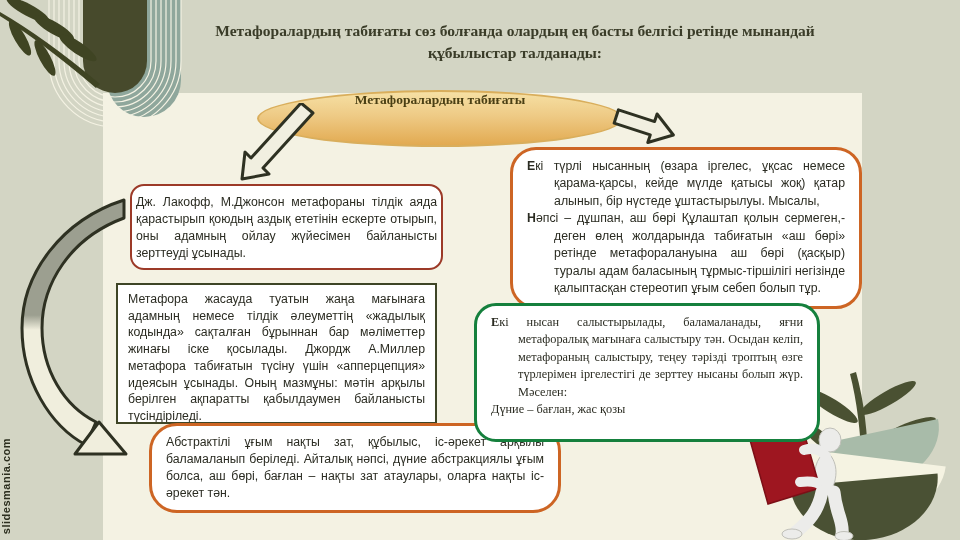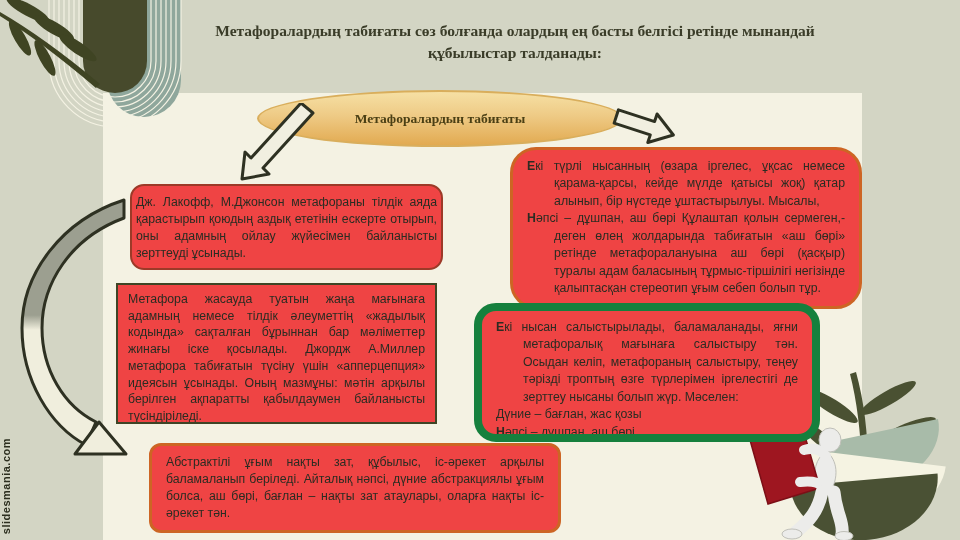--- a/index.html
+++ b/index.html
@@ -17,50 +17,50 @@
     position:absolute;left:215px;top:20px;width:600px;
     text-align:center;
     font-family:"Liberation Serif", serif;
     font-weight:bold;font-size:15.5px;line-height:1.45;color:#3a3c28;
   }
   .ellipse{
     position:absolute;left:257px;top:90px;width:366px;height:57px;
     border-radius:50%;
     background:linear-gradient(180deg,#f6e0a4 0%,#eeca85 45%,#e2aa51 100%);
     border:2px solid #d9ae5c;
-    display:flex;align-items:center;justify-content:center;
+    display:flex;justify-content:center;
     font-family:"Liberation Serif", serif;
     font-weight:bold;font-size:13.5px;color:#4a3f14;
     box-sizing:border-box;z-index:5;
   }
   .tbox{
-    position:absolute;box-sizing:border-box;background:#ef4444;
+    position:absolute;box-sizing:border-box;background:#ffffff;
     font-size:12.3px;line-height:1.38;text-align:justify;overflow:hidden;
   }
   .box-lakoff{
     left:130px;top:184px;width:313px;height:86px;
     border:2.5px solid #9c3a28;border-radius:14px;padding:8px 4px;z-index:4;
   }
   .box-memory{
     left:116px;top:283px;width:321px;height:141px;
     border:2px solid #3e4526;padding:6px 10px;line-height:1.36;z-index:4;
   }
   .box-abstract{
-    left:149px;top:443px;width:412px;height:90px;
-    border:3px solid #cd6524;border-radius:12px;padding:8px 14px;z-index:4;
+    left:149px;top:423px;width:412px;height:90px;
+    border:3px solid #cd6524;border-radius:28px;padding:8px 14px;z-index:4;
   }
   .box-two{
     left:510px;top:147px;width:352px;height:162px;
     border:3px solid #cd6524;border-radius:26px;padding:8px 14px;
     line-height:1.42;z-index:3;
   }
   .box-comp{
     left:474px;top:303px;width:346px;height:139px;
-    border:8px solid #15803d;border-radius:22px;padding:8px 14px;
-    line-height:1.42;z-index:6;
+    border:3px solid #15803d;border-radius:22px;padding:8px 14px;
+    line-height:1.42;z-index:6;font-family:Liberation Serif, serif;
   }
   .hang{margin:0;padding-left:2.2em;text-indent:-2.2em;}
   .lead{font-weight:bold;}
   .center-line{margin:0;}
   .watermark{
     position:absolute;left:0px;bottom:6px;
     writing-mode:vertical-rl;transform:rotate(180deg);
     font-size:11px;font-weight:bold;color:#2d2f1f;letter-spacing:0.5px;
   }
   .arch-dark{
@@ -146,21 +146,20 @@
   </div>
 
   <div class="tbox box-two">
     <p class="hang"><span class="lead">Е</span><span>кі түрлі нысанның (өзара іргелес, ұқсас немесе қарама-қарсы, кейде мүлде қатысы жоқ) қатар алынып, бір нүстеде ұштастырылуы. Мысалы,</span></p>
     <p class="hang"><span class="lead">Н</span><span>әпсі – дұшпан, аш бөрі Құлаштап қолын сермеген,- деген өлең жолдарында табиғатын «аш бөрі» ретінде метафоралануына аш бөрі (қасқыр) туралы адам баласының тұрмыс-тіршілігі негізінде қалыптасқан стереотип ұғым себеп болып тұр.</span></p>
   </div>
 
   <div class="tbox box-comp">
     <p class="hang"><span class="lead">Е</span><span>кі нысан салыстырылады, баламаланады, яғни метафоралық мағынаға салыстыру тән. Осыдан келіп, метафораның салыстыру, теңеу тәрізді троптың өзге түрлерімен іргелестігі де зерттеу нысаны болып жүр. Мәселен:</span></p>
     <p class="center-line">Дүние – бағлан, жас қозы</p>
-    <p class="center-line"><span class="lead">Н</span><span>әпсі – дұшпан, аш бөрі.</span></p>
   </div>
 
   <svg class="svg-abs" style="left:780px;top:368px;z-index:4;" width="180" height="172" viewBox="0 0 180 172">
     <g fill="#4a5132">
       <path d="M82,100 Q80,45 70,6 L76,4 Q88,48 88,100 Z"></path>
       <ellipse cx="52" cy="38" rx="30" ry="7" transform="rotate(32 52 38)"></ellipse>
       <ellipse cx="108" cy="30" rx="32" ry="7" transform="rotate(-30 108 30)"></ellipse>
       <ellipse cx="128" cy="62" rx="30" ry="7" transform="rotate(-22 128 62)"></ellipse>
       <ellipse cx="40" cy="70" rx="26" ry="6.5" transform="rotate(40 40 70)"></ellipse>
     </g>

